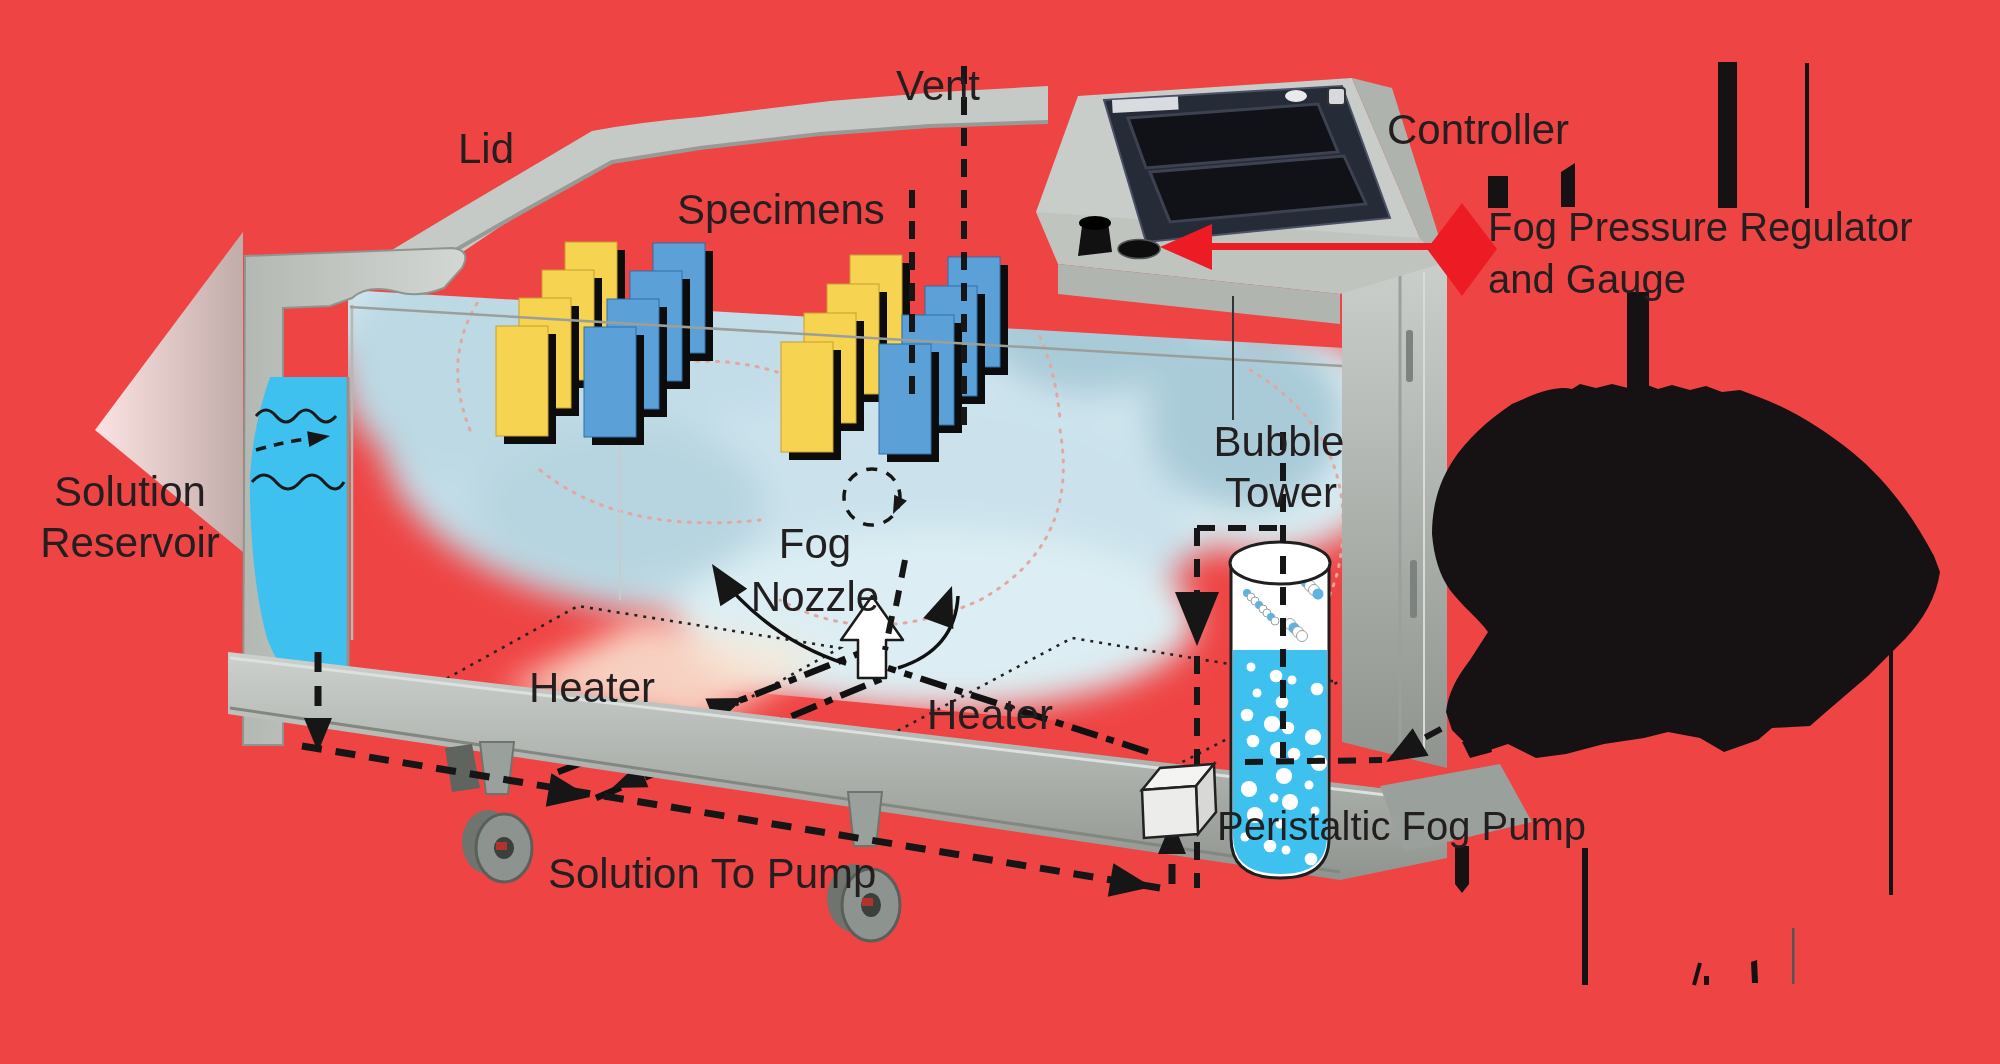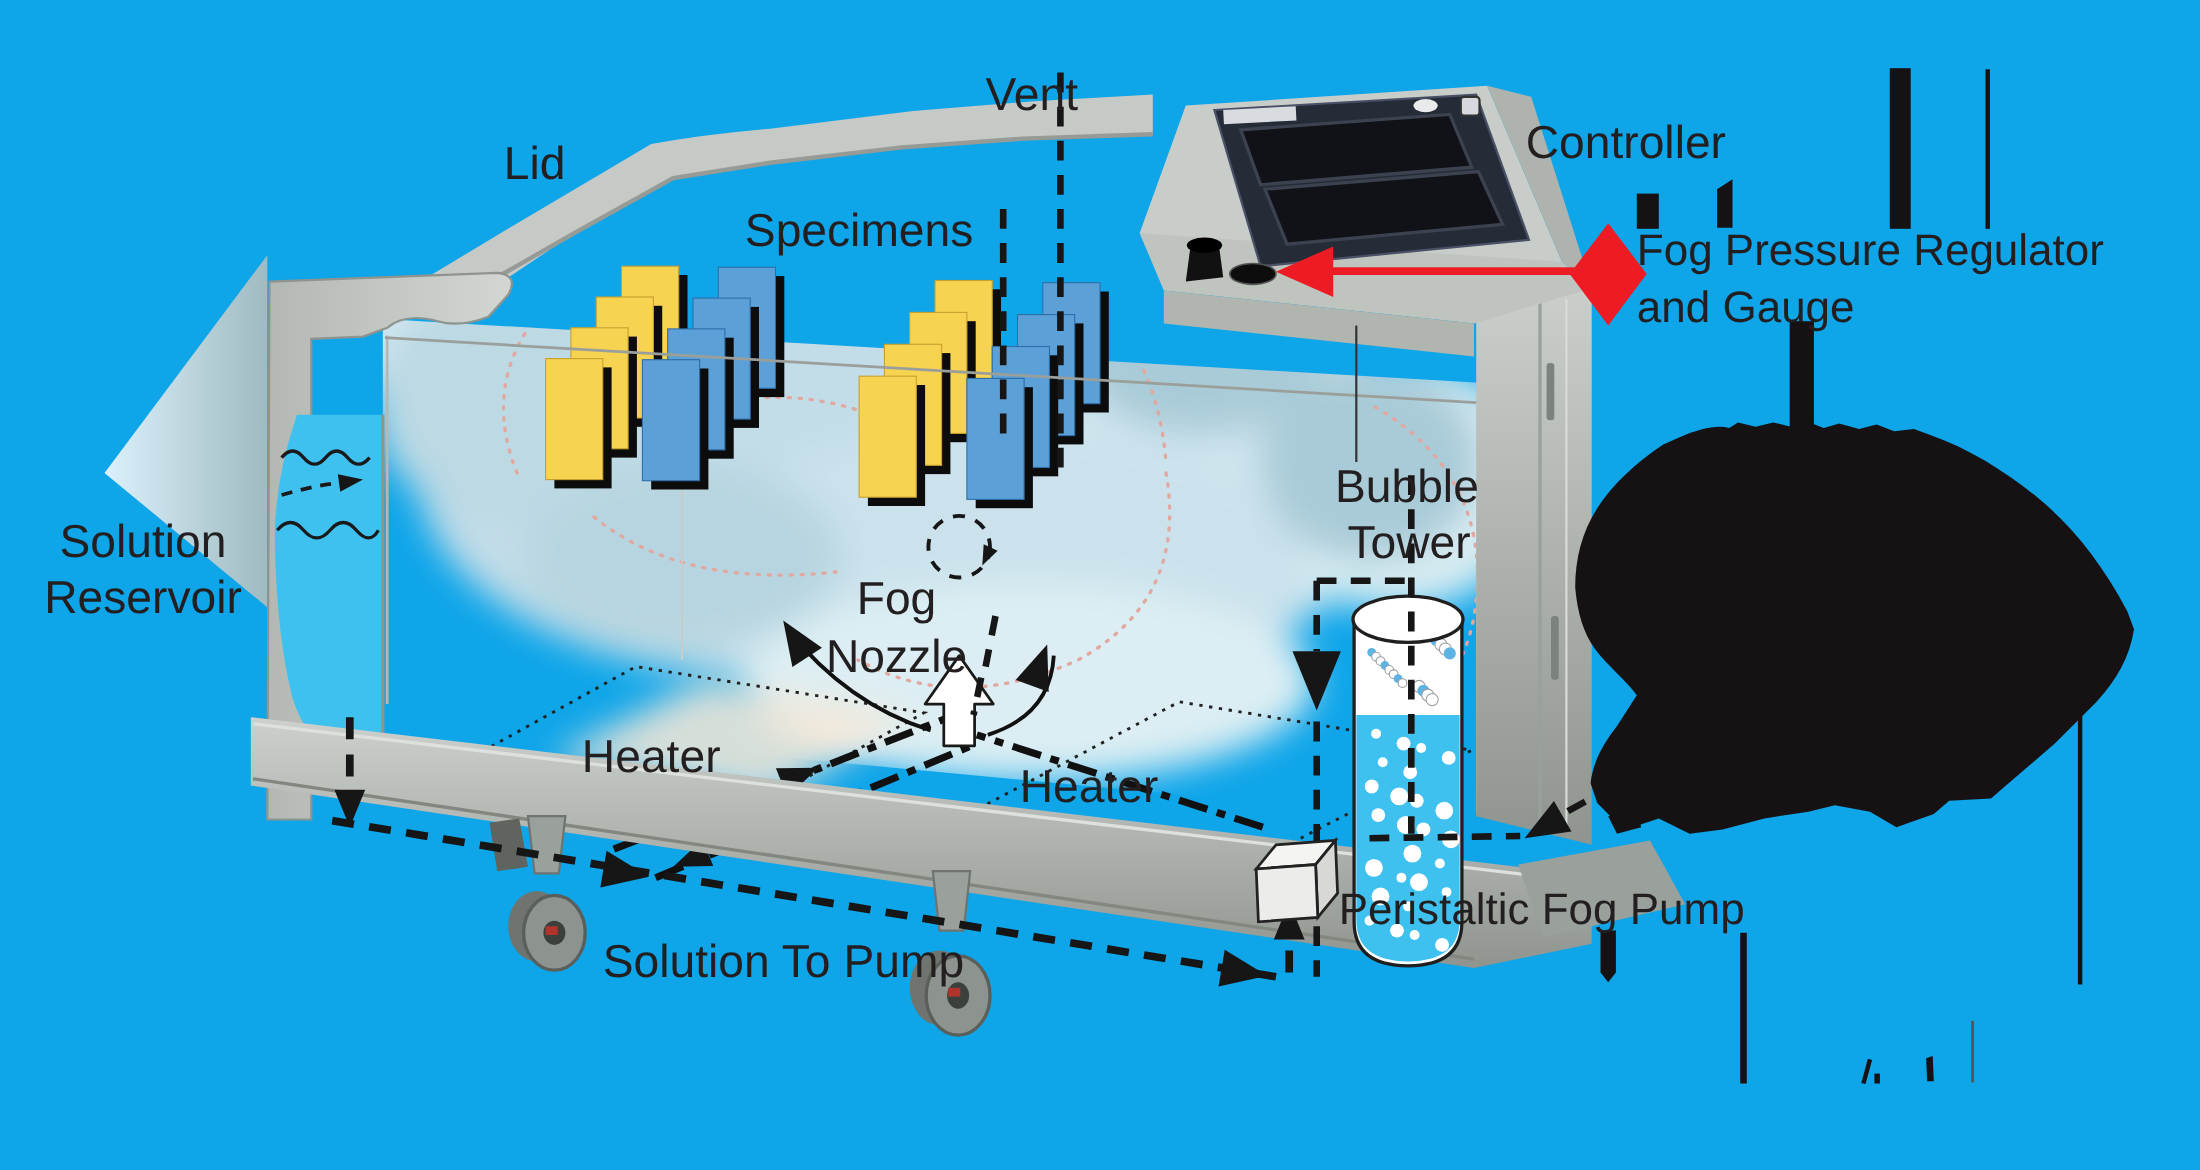--- a/index.html
+++ b/index.html
@@ -1,16 +1,16 @@
 <!DOCTYPE html>
 <html><head>
 <meta charset="utf-8">
 <style>
   html,body{margin:0;padding:0;background:#fff;}
-  #stage{position:relative;width:2000px;height:1064px;overflow:hidden;background:#0ea5e9;
+  #stage{position:relative;width:2000px;height:1064px;overflow:hidden;background:#ef4444;
          font-family:"Liberation Sans", sans-serif;}
   svg{position:absolute;left:0;top:0;}
   text.lbl{font-family:"Liberation Sans", sans-serif;font-size:42px;fill:#231f20;}
   text.lbl.small{font-size:40px;}
   .dash{stroke:#161616;stroke-width:6;fill:none;stroke-dasharray:18 13;}
   .dashBig{stroke:#161616;stroke-width:7;fill:none;stroke-dasharray:20 14;}
   .dashdot{stroke:#111;stroke-width:6.5;fill:none;stroke-dasharray:27 9 8 9;}
   .dotline{stroke:#222;stroke-width:2.6;fill:none;stroke-dasharray:3 6;}
   .pink{stroke:#e2a79e;stroke-width:3;fill:none;stroke-dasharray:2 8;stroke-linecap:round;}
   .head{fill:#161616;}

